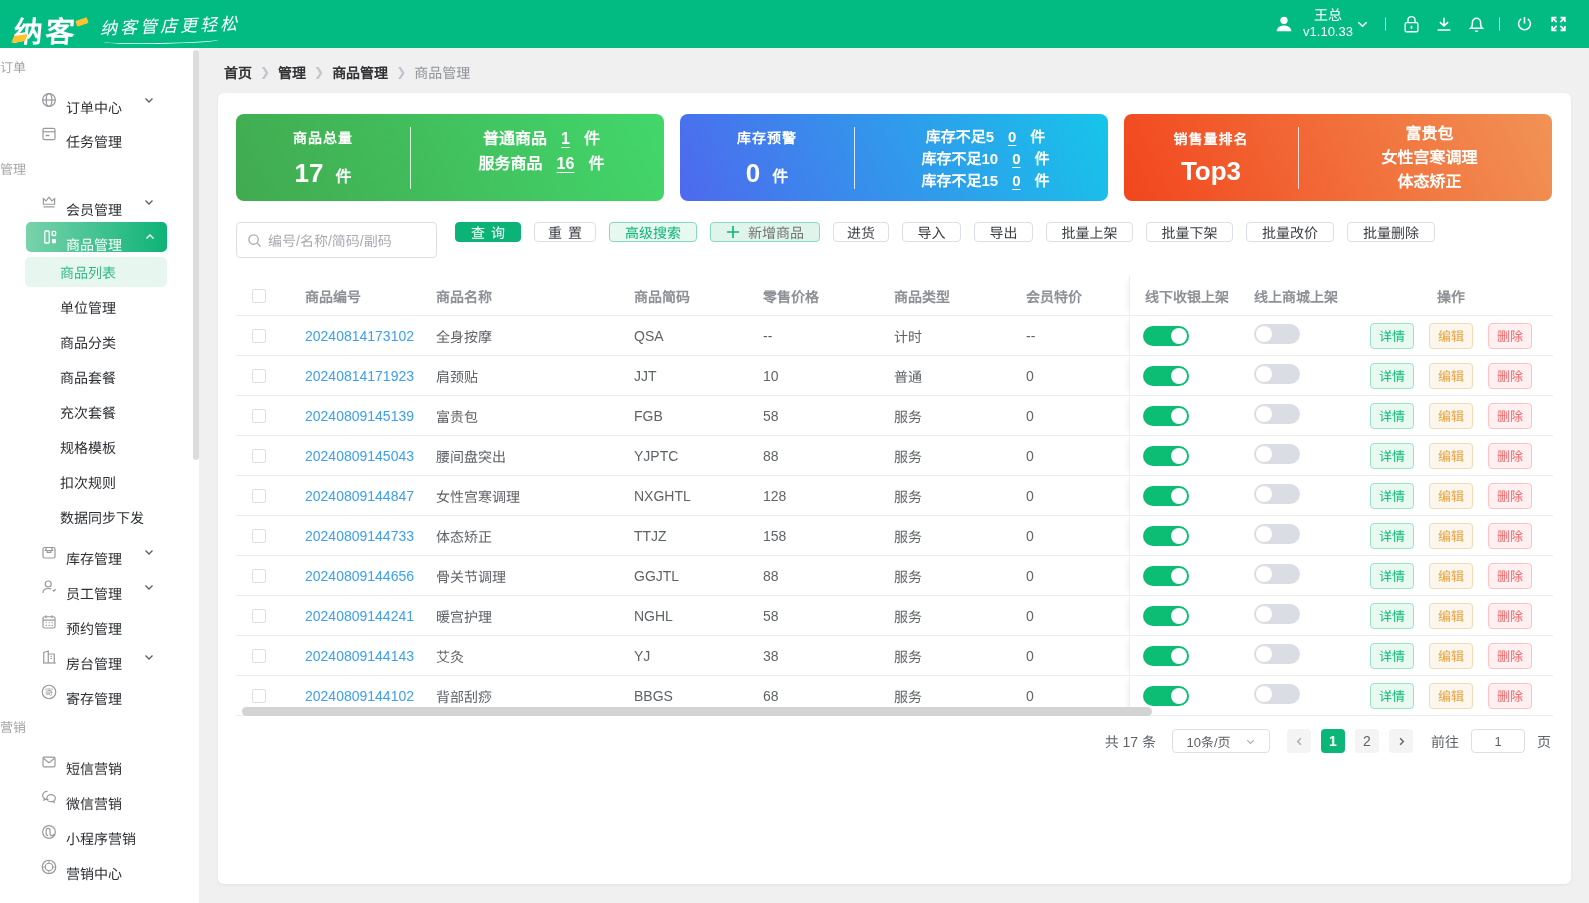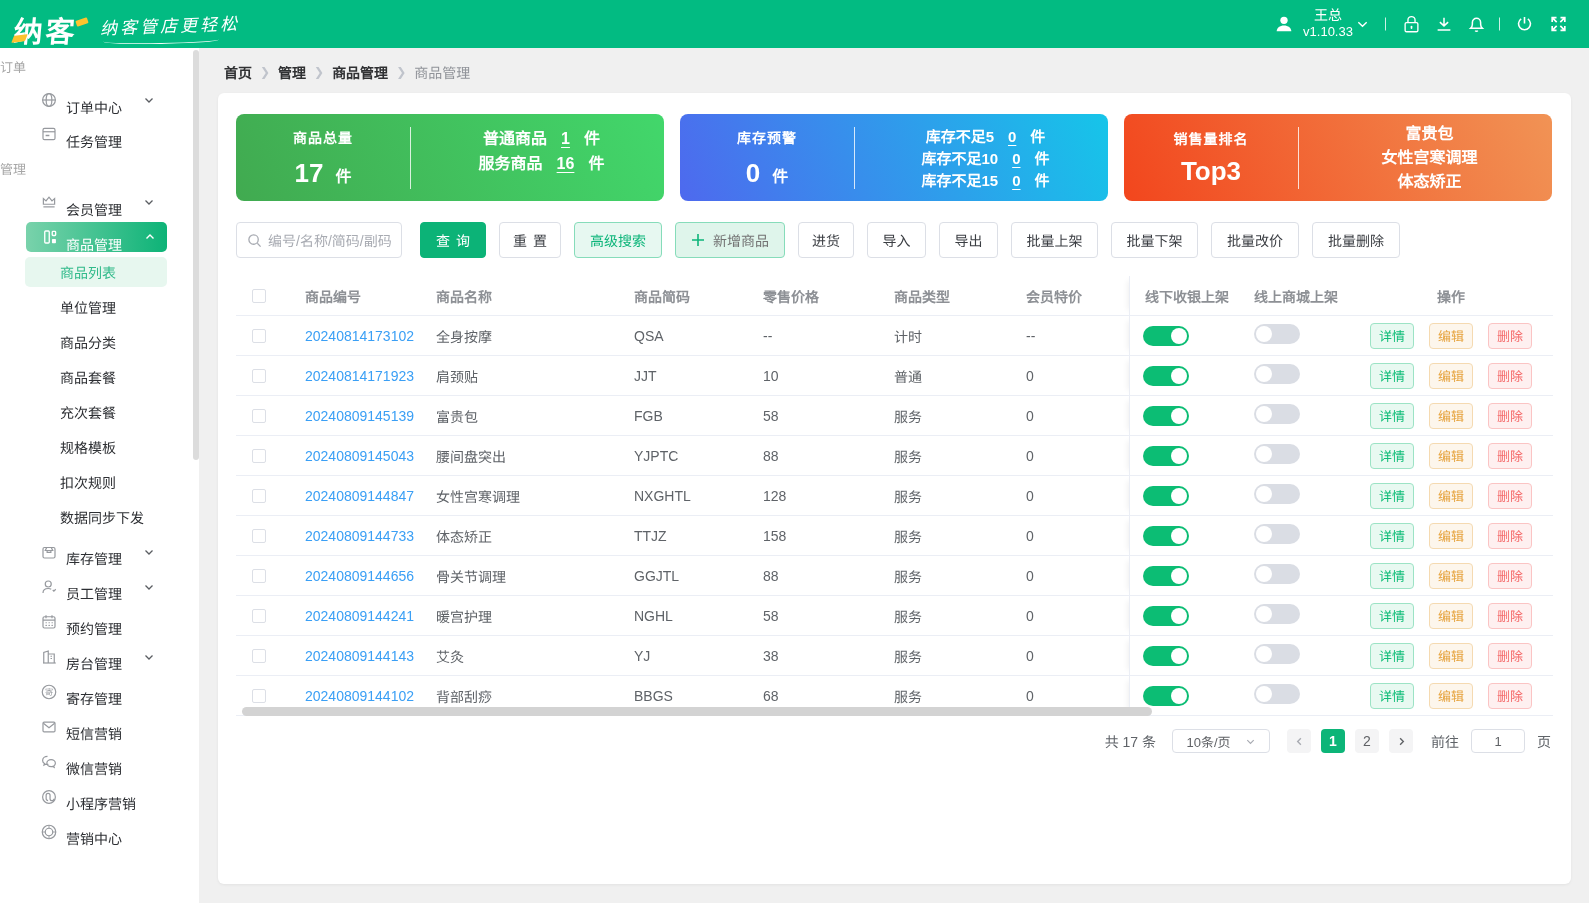--- a/index.html
+++ b/index.html
@@ -49,22 +49,22 @@
 .card3 { background:linear-gradient(66deg,#f2461d,#f19355); }
 .cl { width:174px; text-align:center; }
 .cl .t { font-size:14px; font-weight:700; letter-spacing:1px; }
 .cl .v { margin-top:11px; font-size:16px; font-weight:700; }
 .cl .v b { font-size:26px; margin-right:12px; }
 .cdiv { width:1px; height:62px; background:rgba(255,255,255,.8); }
 .cr { flex:1; text-align:center; font-size:16px; font-weight:700; line-height:25px; transform:translate(4px,-7px); }
 .cr u { text-underline-offset:3px; margin:0 14px; }
 
 .tools { position:absolute; top:129px; left:18px; display:flex; gap:13px; }
-.inp { width:166px; margin-right:5px; height:36px; border:1px solid #dcdfe6; border-radius:4px; background:#fff; display:flex; align-items:center; padding-left:10px; color:#a8abb2; font-size:14px; gap:6px; }
-.btn { height:36px; border-radius:4px; border:1px solid #dcdfe6; background:#fff; color:#3b3e43; font-size:14px; display:flex; align-items:center; justify-content:center; font-weight:400; white-space:nowrap; }
+.inp { width:201px; margin-right:5px; height:36px; border:1px solid #dcdfe6; border-radius:4px; background:#fff; display:flex; align-items:center; padding-left:10px; color:#a8abb2; font-size:14px; gap:6px; }
+.btn { height:20px; border-radius:4px; border:1px solid #dcdfe6; background:#fff; color:#3b3e43; font-size:14px; display:flex; align-items:center; justify-content:center; font-weight:400; white-space:nowrap; }
 .btn.primary { width:66px; background:#0cb377; border-color:#0cb377; color:#fff; letter-spacing:6px; text-indent:6px; }
 .btn.reset { width:62px; letter-spacing:6px; text-indent:6px; }
 .btn.soft { width:88px; background:#e7f8f1; border-color:#86dcba; color:#0db57a; }
 .btn.add { width:110px; background:#dff5eb; border-color:#86dcba; color:#737373; gap:8px; }
 
 .tbl { position:absolute; top:183px; left:18px; width:1317px; font-size:14px; }
 .thead { display:flex; align-items:center; height:40px; color:#8d9095; font-weight:700; border-bottom:1px solid #ebeef5; }
 .trow { display:flex; align-items:center; height:40px; color:#5f6368; border-bottom:1px solid #ebeef5; }
 .c0 { width:46px; display:flex; justify-content:center; }
 .cbx { width:14px; height:14px; border:1px solid #dcdfe6; border-radius:2px; background:#fff; }
@@ -239,20 +239,21 @@
           <path d="M2.5 4.5L6 8l3.5-3.5"></path>
         </svg>
       </div>
     <div class="mi lo">
         <svg class="ic" viewBox="0 0 24 24" fill="none" stroke="#96999e" stroke-width="1.6">
           <circle cx="12" cy="12" r="9"></circle>
           <text x="12" y="16" font-size="11" fill="#96999e" stroke="none" text-anchor="middle" font-family="Liberation Sans">寄</text>
         </svg>
         <span class="tx">寄存管理</span>
       </div>
+    <div class="sec lo">营销</div>
     <div class="mi lo">
         <svg class="ic" viewBox="0 0 24 24" fill="none" stroke="#96999e" stroke-width="1.6">
           <rect x="4" y="5.5" width="16" height="13" rx="1.5"></rect>
           <path d="M4.5 7l7.5 6 7.5-6"></path>
         </svg>
         <span class="tx">短信营销</span>
       </div>
     <div class="mi lo">
         <svg class="ic" viewBox="0 0 24 24" fill="none" stroke="#96999e" stroke-width="1.6">
           <path d="M10 4.5C6.4 4.5 3.5 6.9 3.5 9.9c0 1.7 1 3.2 2.4 4.2l-.6 2 2.3-1.2c.7.2 1.5.3 2.4.3.4 0 .8 0 1.2-.1"></path>

